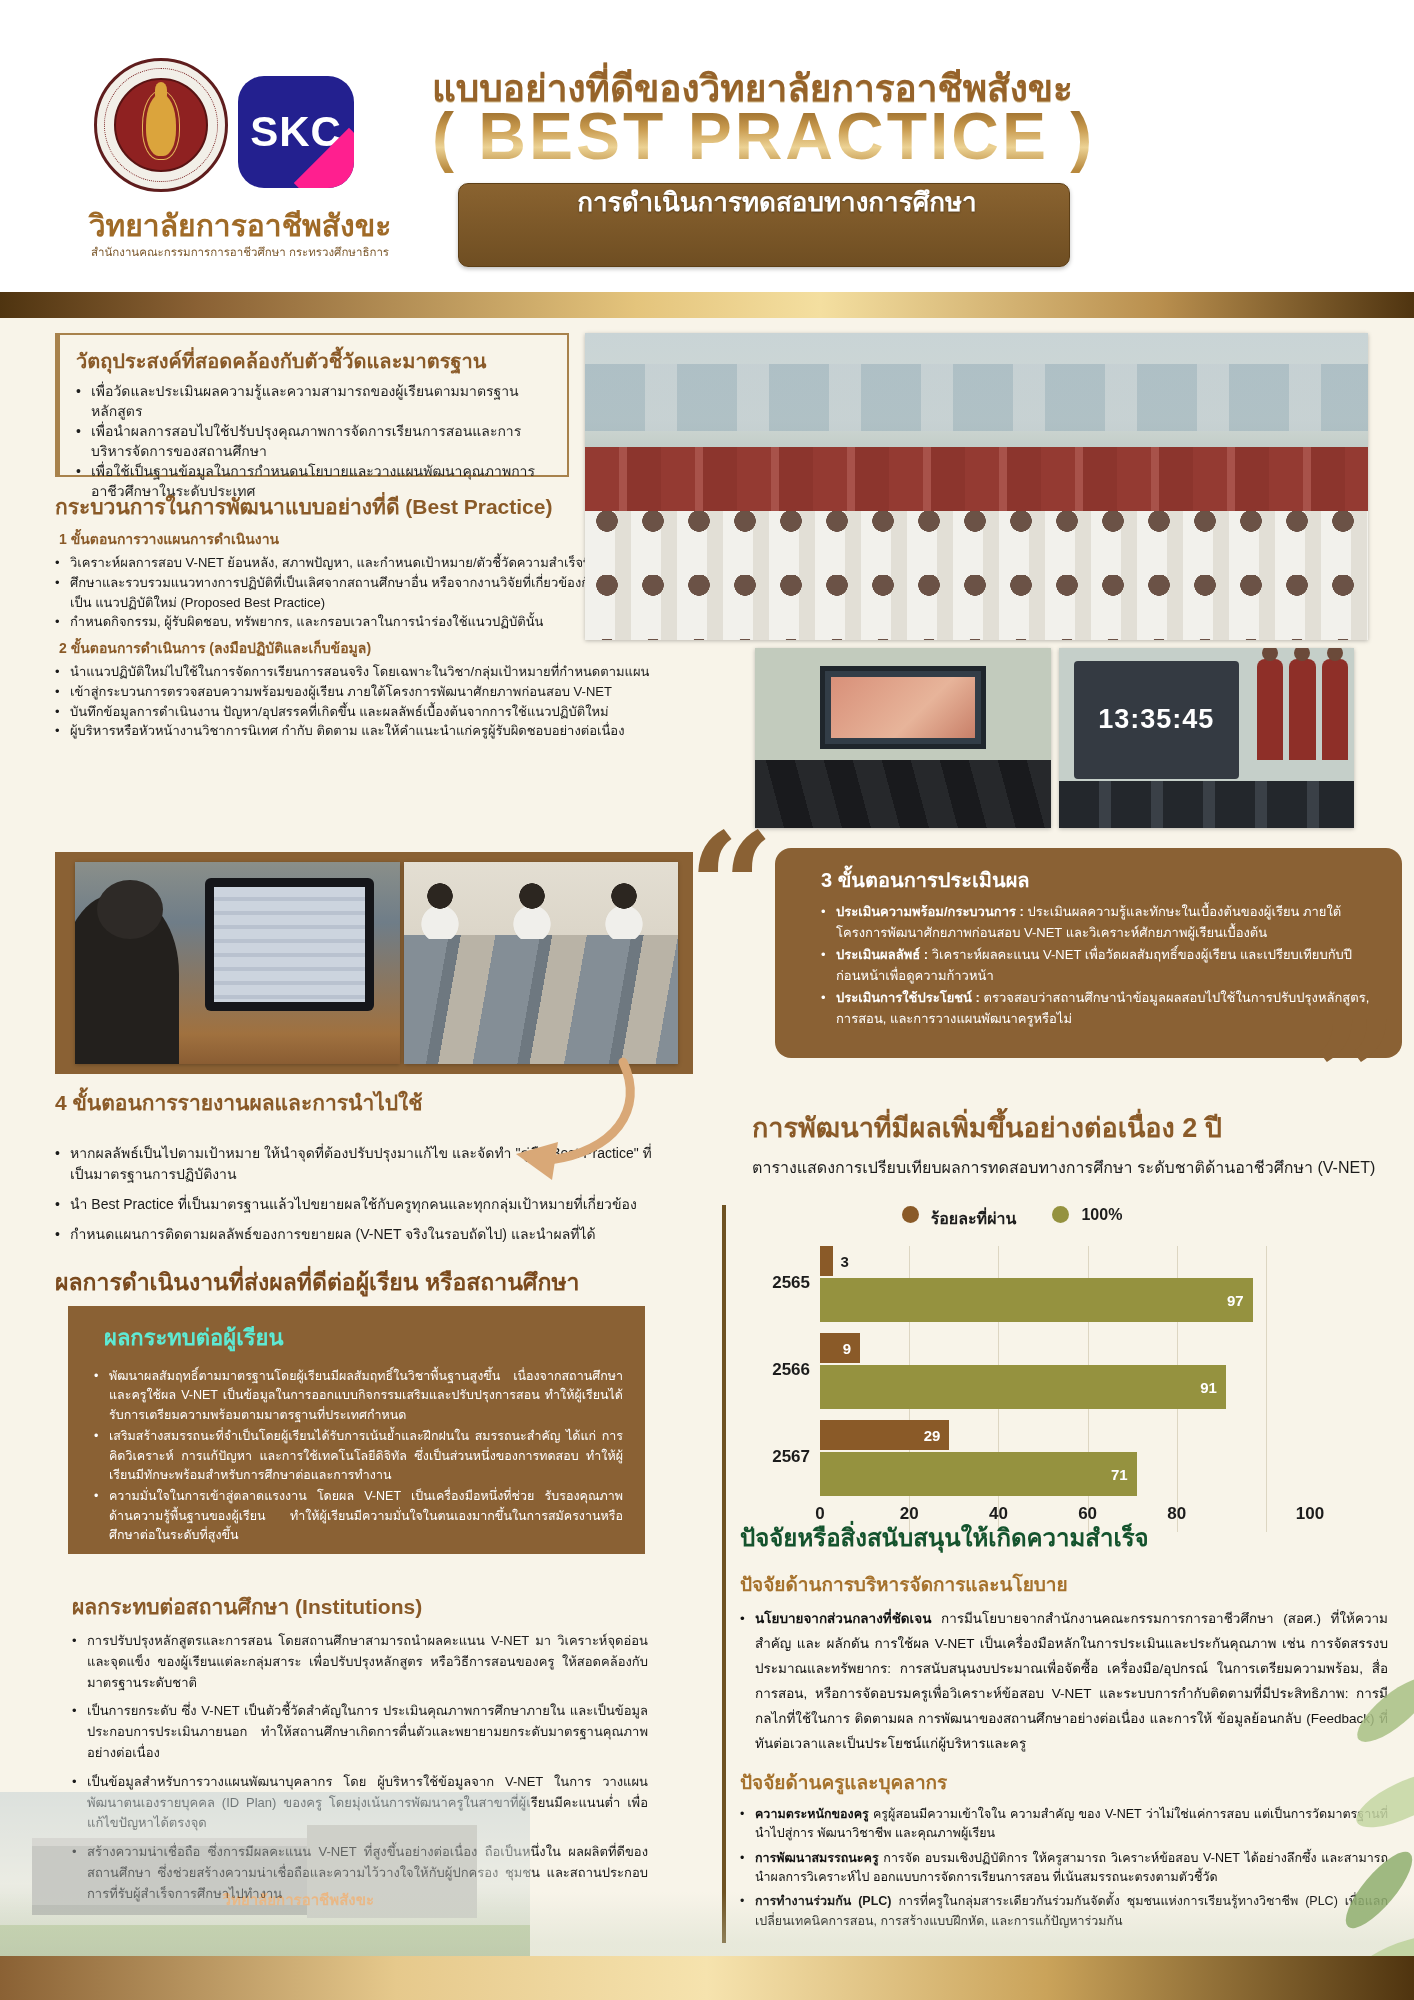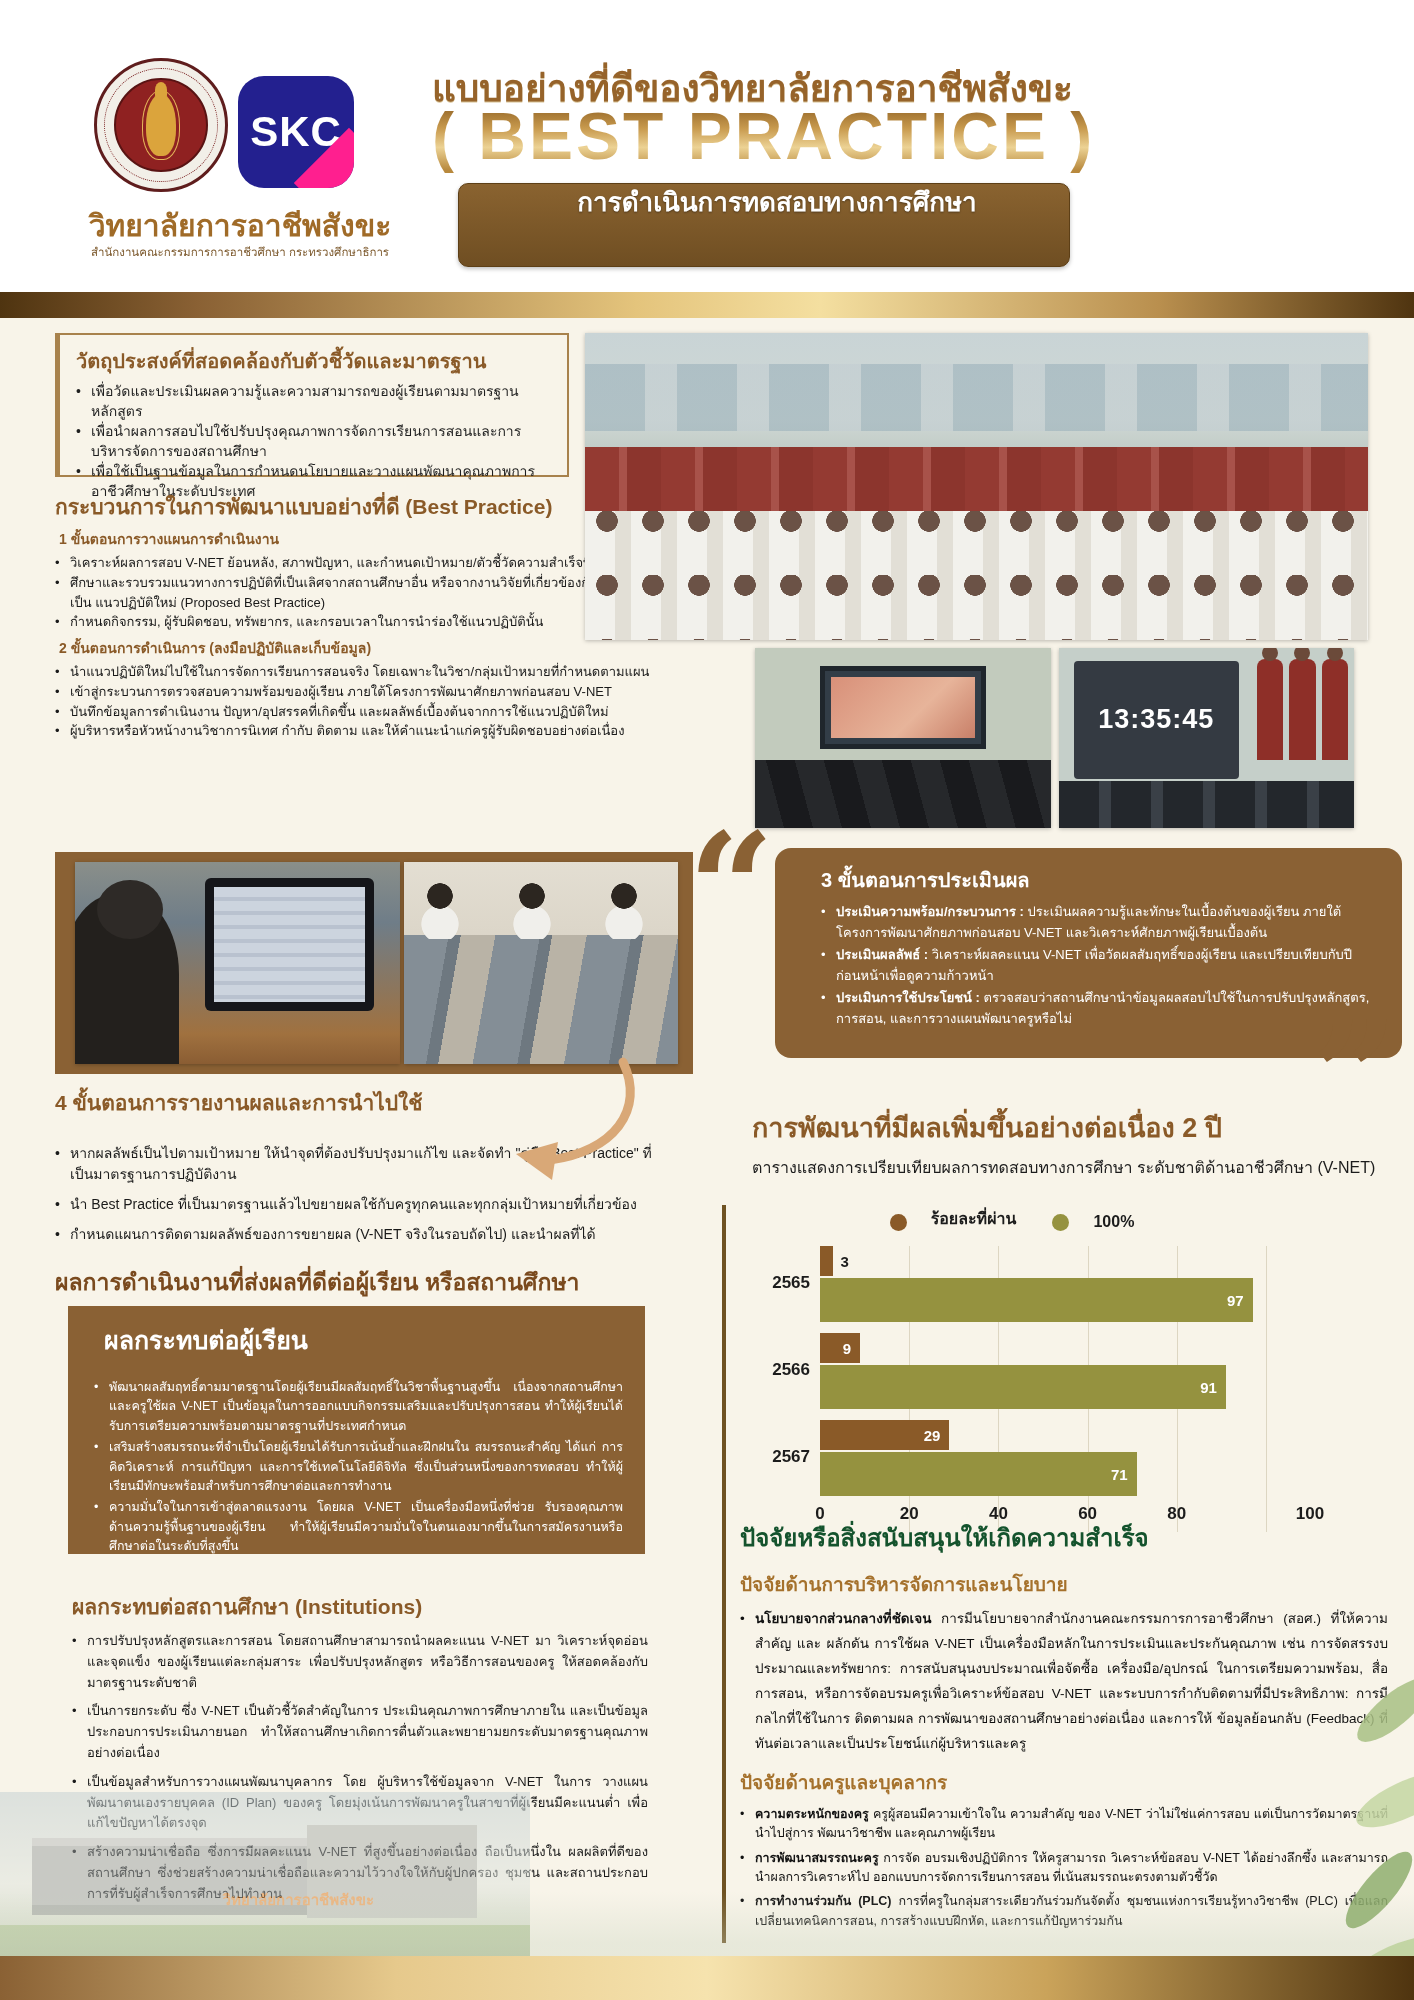--- a/index.html
+++ b/index.html
@@ -114,33 +114,33 @@
   .reporting { position:absolute; left:55px; top:1086px; width:600px; }
   .reporting h3 { font-size:21px; color:#8a5a28; margin-bottom:24px; }
   .reporting li { font-size:14px; color:#1a1a1a; line-height:1.5; margin-bottom:9px; }
 
   .arrow-decor { position:absolute; left:498px; top:1052px; }
 
   .results-head { position:absolute; left:55px; top:1264px; font-size:23px; font-weight:bold; color:#7a4a1e; }
 
   .learnerbox { position:absolute; left:68px; top:1306px; width:577px; height:248px; background:#8a6134;
     padding:12px 22px 0 26px; overflow:hidden; }
-  .learnerbox h3 { color:#ffffff; font-size:25px; margin:2px 0 18px 10px; }
+  .learnerbox h3 { color:#5eead4; font-size:22px; margin:2px 0 12px 10px; }
   .learnerbox li { color:#fff; font-size:12.5px; line-height:1.55; text-align:justify; margin-bottom:2px; }
 
   .institutions { position:absolute; left:72px; top:1590px; width:576px; }
   .institutions h3 { font-size:21px; color:#8a5a28; margin-bottom:8px; }
   .institutions li { font-size:13px; color:#1a1a1a; line-height:1.6; margin-bottom:8px; text-align:justify; }
 
   
   .vdivider { position:absolute; left:722px; top:1205px; width:4px; height:738px; background:#6f5222; }
   .chart-title { position:absolute; left:752px; top:1106px; font-size:27px; font-weight:bold; color:#8a5a28; }
   .chart-subtitle { position:absolute; left:752px; top:1155px; font-size:16px; color:#1c1c1c; }
   .chart-legend { position:absolute; left:752px; top:1206px; width:520px; display:flex; gap:36px; justify-content:center; }
-  .legend-item { display:flex; align-items:flex-end; gap:24px; font-size:16px; font-weight:bold; color:#1c1c1c; }
+  .legend-item { display:flex; align-items:flex-start; gap:12px; font-size:16px; font-weight:bold; color:#1c1c1c; }
   .legend-dot { width:17px; height:17px; border-radius:50%; display:inline-block; }
   .chart-wrap { position:absolute; left:752px; top:1246px; width:520px; }
   .chart-area { position:relative; margin-left:68px; width:446px; }
   .chart-grid { position:absolute; inset:0; }
   .gridline { position:absolute; top:0; bottom:0; width:1px; background:#ddd6c2; }
   .chart-groups { position:relative; display:flex; flex-direction:column; gap:11px; }
   .chart-group { position:relative; display:flex; flex-direction:column; gap:2px; }
   .ylabel { position:absolute; left:-66px; width:56px; text-align:right; font-size:17px; font-weight:bold; color:#1c1c1c; }
   .cbar { position:relative; display:flex; align-items:center; }
   .cbar .val-in { position:absolute; right:9px; color:#fff; font-weight:bold; font-size:15px; }

